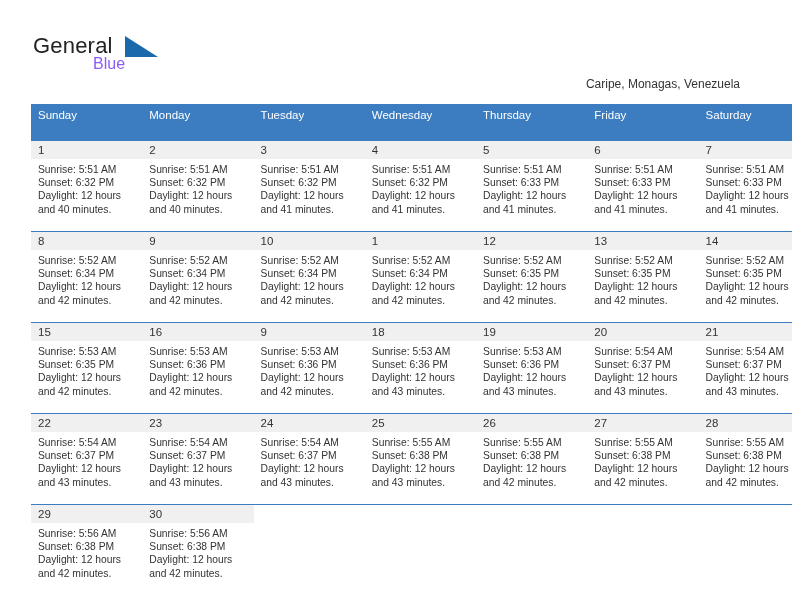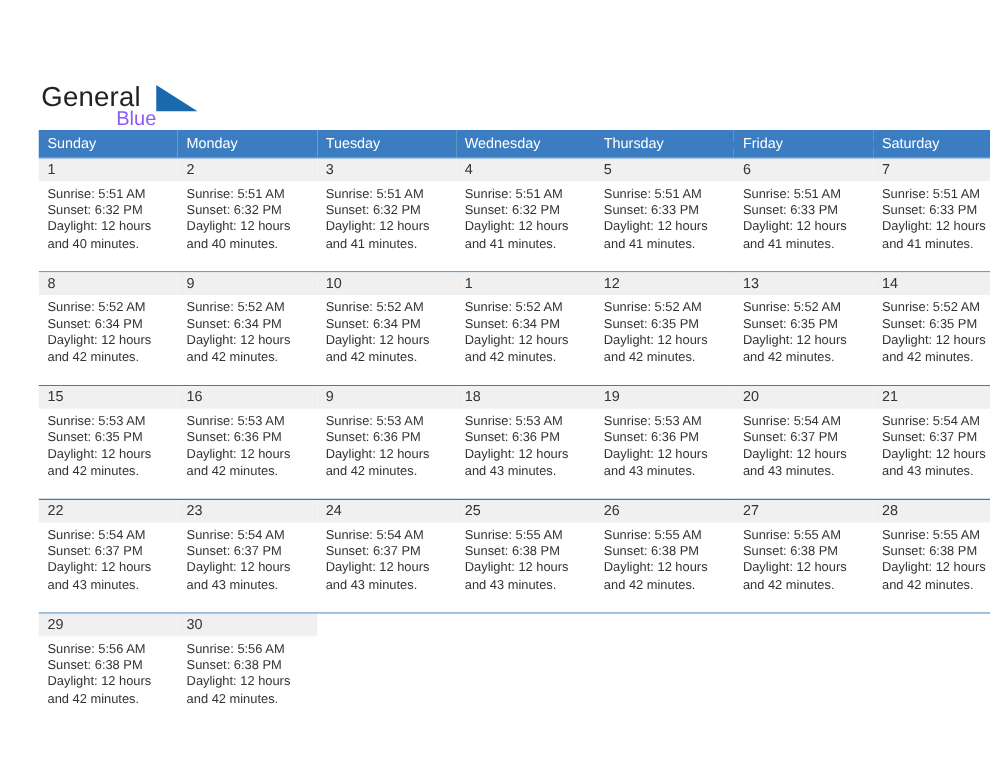--- a/index.html
+++ b/index.html
@@ -20,21 +20,20 @@
     height: 612px;
     box-sizing: border-box;
   }
 
   
   .header {
     position: absolute;
     left: 0; right: 16px;
     top: 0;
     height: 100px;
-    margin-top: 32px;
   }
   .logo {
     position: absolute;
     left: 33px;
     top: 33px;
     width: 170px;
     height: 46px;
   }
   .logo-general {
     position: absolute;
@@ -93,21 +92,21 @@
     border-collapse: collapse;
     table-layout: fixed;
     width: 730px;
   }
   table.cal th {
     background: #3b7dc0;
     color: #ffffff;
     font-weight: normal;
     font-size: 11.5px;
     text-align: left;
-    padding: 5px 0 5px 7px;
+    padding: 5px 0 19px 7px;
     height: 11px;
     border: none;
     width: 104.28px;
   }
   td.daycell {
     vertical-align: top;
     padding: 0;
     border: none;
     height: 79px;
     background: #ffffff;

